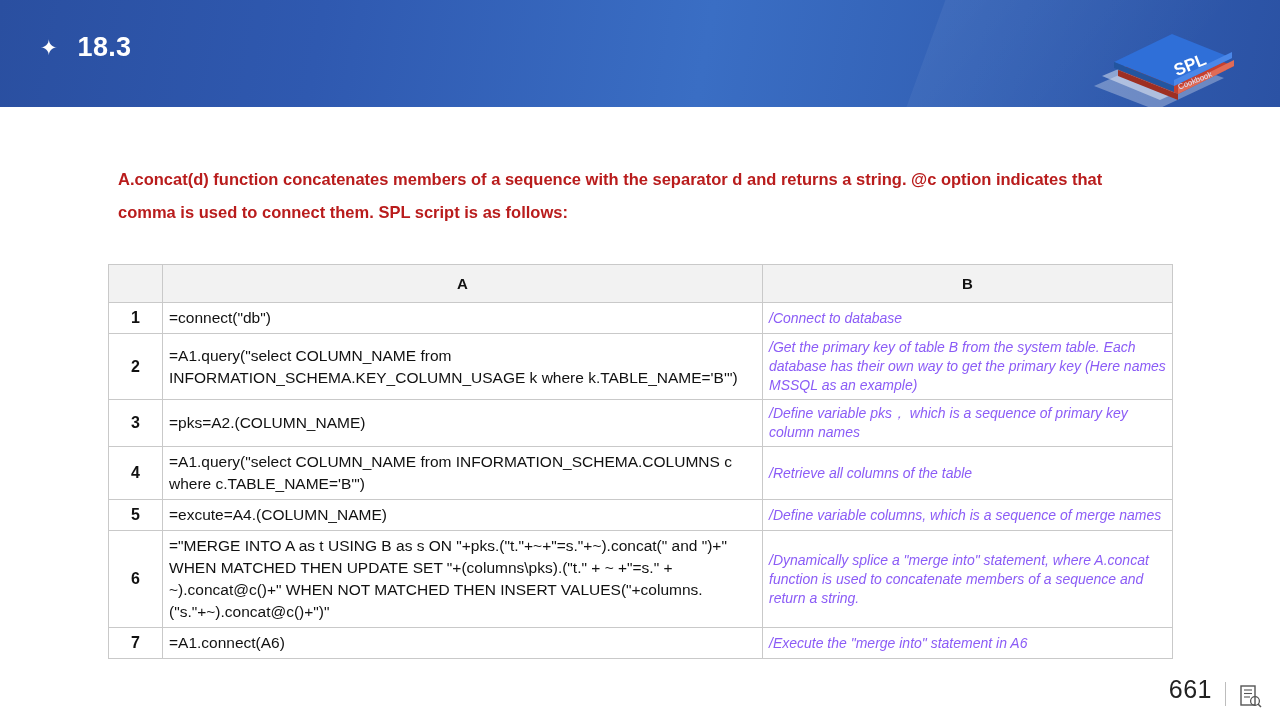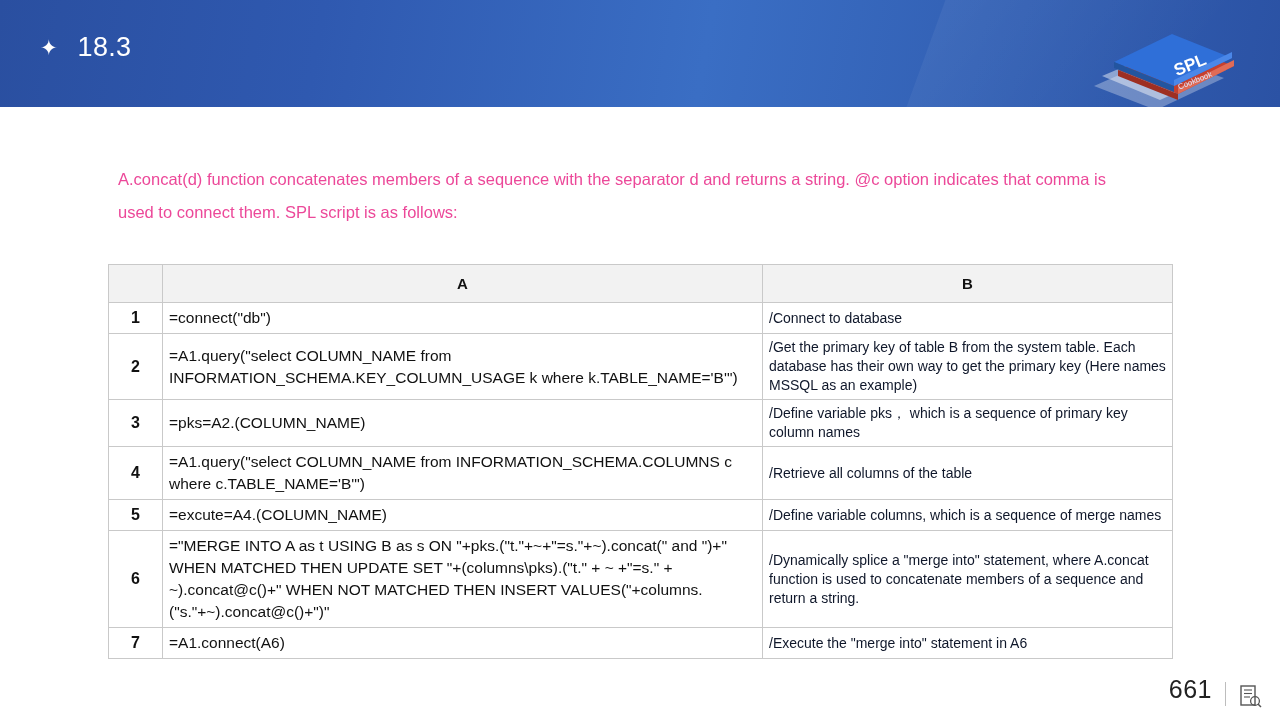--- a/index.html
+++ b/index.html
@@ -42,21 +42,21 @@
     gap: 20px;
   }
   .bullet-icon {
     color: #ffffff;
     font-size: 21px;
     line-height: 1;
   }
   .header-num {
     color: #ffffff;
     font-size: 27px;
-    font-weight: 400;
+    font-weight: 700;
     letter-spacing: 0.3px;
   }
   .header-text {
     color: #ffffff;
     font-size: 27px;
     font-weight: 400;
     letter-spacing: 0.2px;
   }
 
   
@@ -68,22 +68,23 @@
     height: 100px;
   }
 
   
   .para {
     position: absolute;
     left: 118px;
     top: 163px;
     width: 1010px;
     font-size: 16.5px;
-    color: #ec4899;
+    color: #b91c1c;
     line-height: 33px;
+    font-weight: bold;
   }
 
   
   .grid {
     position: absolute;
     left: 108px;
     top: 264px;
     width: 1064px;
     border-collapse: collapse;
     table-layout: fixed;
@@ -111,22 +112,23 @@
     font-weight: bold;
     color: #111;
   }
   .cell-a {
     font-size: 15.5px;
     color: #111;
     line-height: 22px;
   }
   .cell-b {
     font-size: 14px;
-    color: #0f172a;
+    color: #8b5cf6;
     line-height: 19px;
+    font-style: italic;
   }
 
   
   .page-num {
     position: absolute;
     right: 68px;
     bottom: 16px;
     font-size: 25px;
     color: #222;
     letter-spacing: 0.5px;

